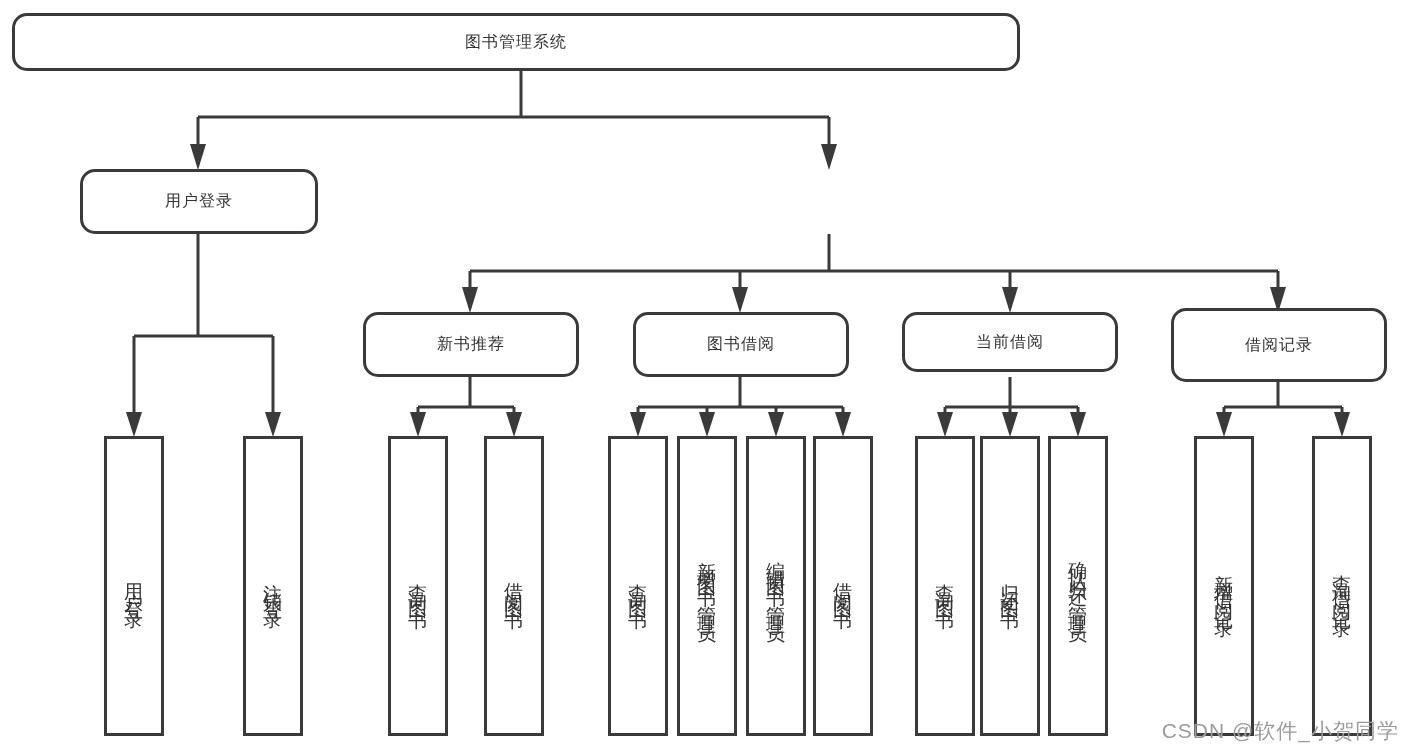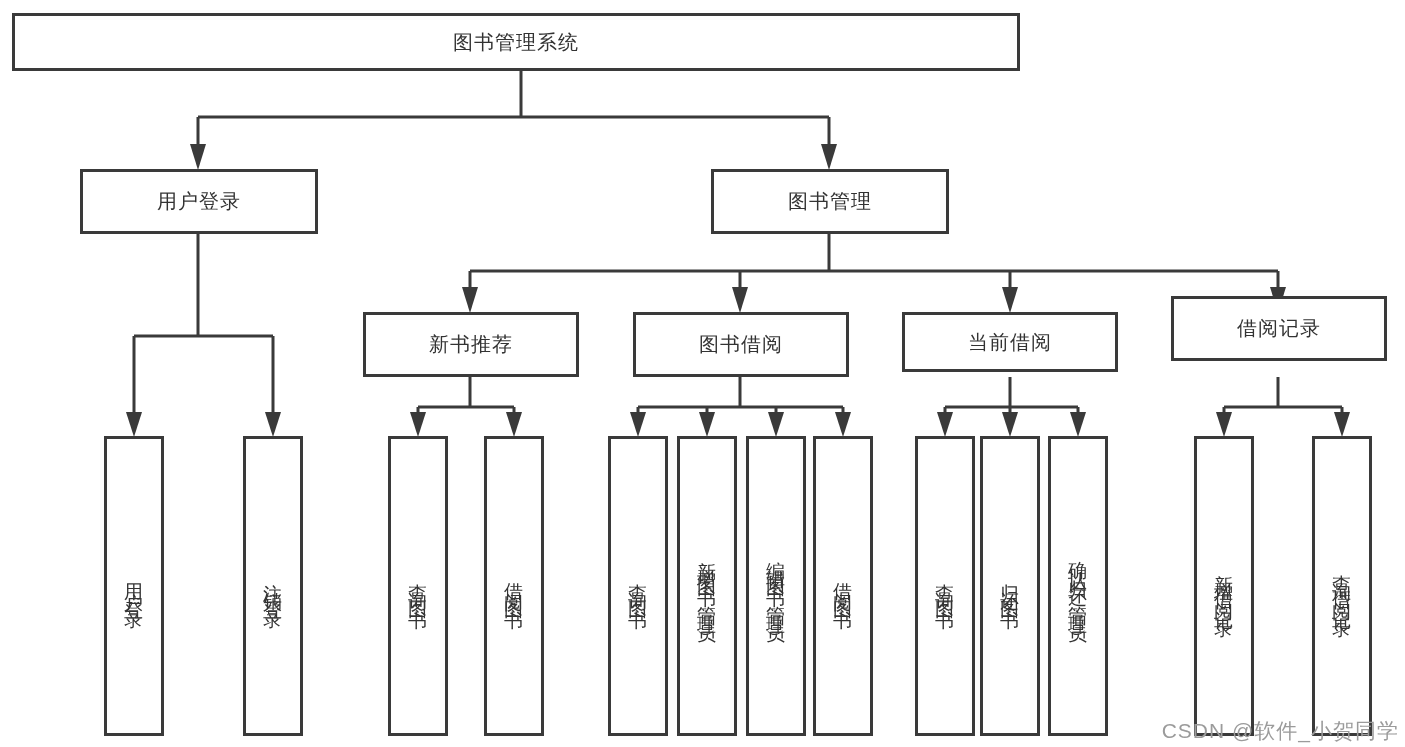--- a/index.html
+++ b/index.html
@@ -23,21 +23,21 @@
   .ln{fill:none;stroke:var(--line);stroke-width:3;}
   .ar{fill:var(--line);stroke:none;}
   .box{
     position:absolute;
     border:3px solid var(--line);
     background:var(--bg);
     display:flex;align-items:center;justify-content:center;
     color:var(--text);
     text-align:center;
   }
-  .hbox{font-size:20px;letter-spacing:1px;}
+  .hbox{font-size:16px;letter-spacing:1px;border-radius:15px;}
   .vbox{font-size:19px;}
   .vbox .vtext{
     writing-mode:vertical-rl;
     text-orientation:mixed;
     letter-spacing:9px;
     line-height:1;
     max-height:290px;
   }
   .watermark{
     position:absolute;
@@ -85,26 +85,25 @@
     <polygon class="ar" points="1070,412 1086,412 1078,437"></polygon>
 
     <path class="ln" d="M1278,377 V407 M1224,407 H1342 M1224,407 V414 M1342,407 V414"></path>
     <polygon class="ar" points="1216,412 1232,412 1224,437"></polygon>
     <polygon class="ar" points="1334,412 1350,412 1342,437"></polygon>
   </svg>
 
   <div class="box hbox" style="left:12px;top:13px;width:1008px;height:58px">图书管理系统</div>
 
   <div class="box hbox" style="left:80px;top:169px;width:238px;height:65px">用户登录</div>
-  <div class="box hbox" style="left:711px;top:169px;width:238px;height:65px">图书管理</div>
 
   <div class="box hbox" style="left:633px;top:312px;width:216px;height:65px">图书借阅</div>
   <div class="box hbox" style="left:363px;top:312px;width:216px;height:65px">新书推荐</div>
   <div class="box hbox" style="left:902px;top:312px;width:216px;height:60px">当前借阅</div>
-  <div class="box hbox" style="left:1171px;top:296px;width:216px;height:65px">借阅记录</div>
+  <div class="box hbox" style="left:1171px;top:308px;width:216px;height:74px">借阅记录</div>
 
   <div class="box vbox" style="left:104px;top:436px;width:60px;height:300px">
     <span class="vtext">用户登录</span>
   </div>
   <div class="box vbox" style="left:243px;top:436px;width:60px;height:300px">
     <span class="vtext">注销登录</span>
   </div>
 
   <div class="box vbox" style="left:388px;top:436px;width:60px;height:300px">
     <span class="vtext">查询图书</span>

